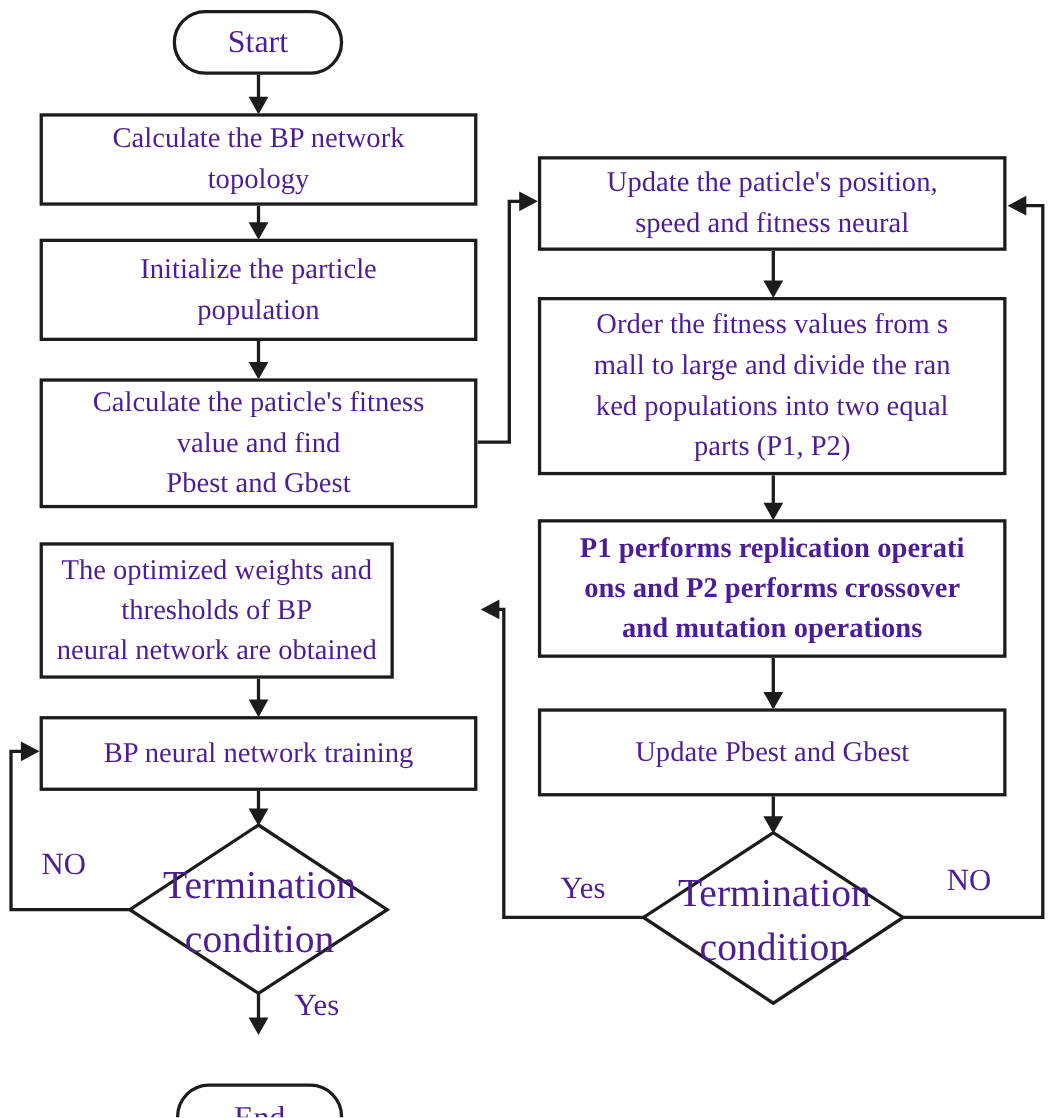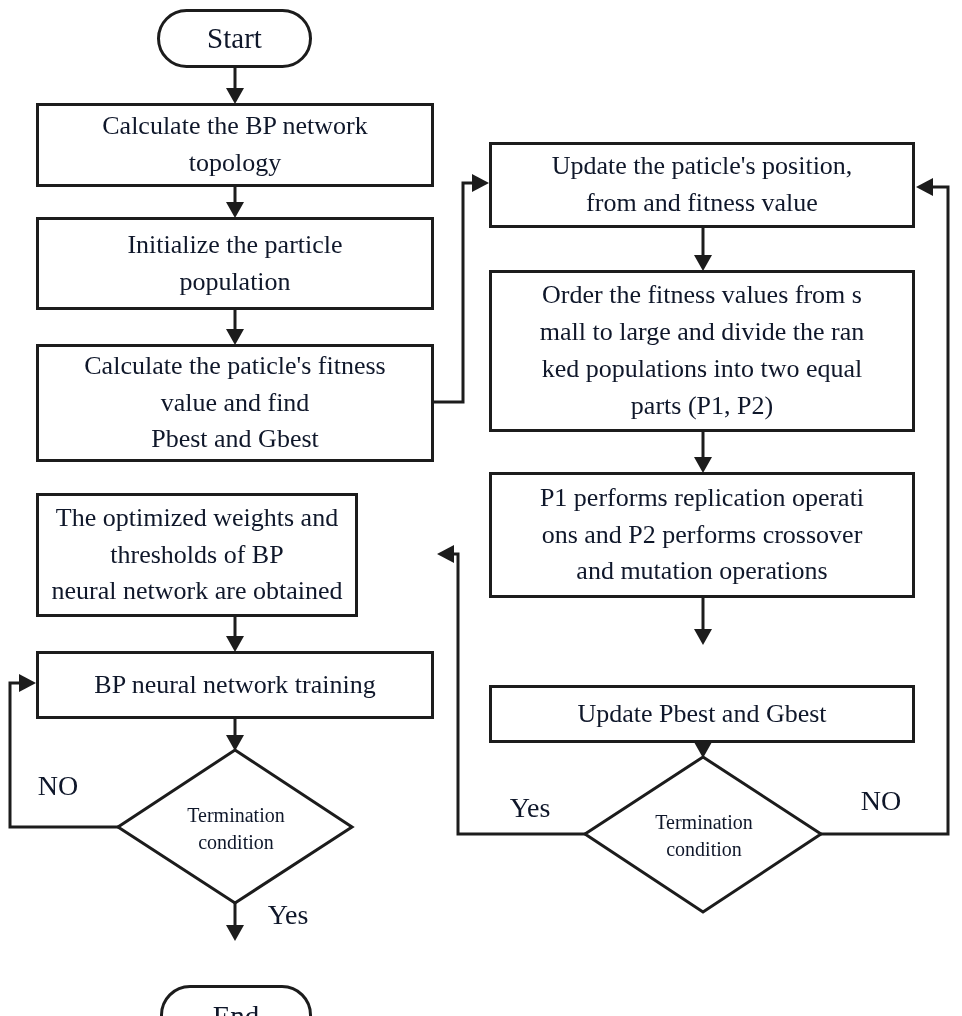--- a/index.html
+++ b/index.html
@@ -2,21 +2,21 @@
 <html><head>
 <meta charset="utf-8">
 <style>
   html, body { margin: 0; padding: 0; background: #ffffff; }
   .canvas {
     position: relative;
     width: 962px;
     height: 1016px;
     background: #ffffff;
     font-family: "Liberation Serif", "DejaVu Serif", serif;
-    color: #0f172a;
+    color: #4c1d95;
     overflow: hidden;
   }
   .wires { position: absolute; left: 0; top: 0; width: 962px; height: 1016px; }
   .node {
     position: absolute;
     box-sizing: border-box;
     border: 3px solid #1c1c1c;
     background: #ffffff;
     display: flex;
     align-items: center;
@@ -28,21 +28,21 @@
     font-size: 26px;
     line-height: 1.42;
   }
   .terminal { border-radius: 30px; }
   .terminal .lbl { font-size: 29px; }
   .dlabel, .elabel {
     position: absolute;
     transform: translate(-50%, -50%);
     white-space: pre-line;
     text-align: center;
-    font-size: 20px;
+    font-size: 36px;
     line-height: 1.35;
   }
   .elabel { font-size: 28px; }
   svg .wire { stroke: #1c1c1c; stroke-width: 3; fill: none; }
   svg .head { fill: #1c1c1c; stroke: none; }
   svg .diamond { fill: #ffffff; stroke: #1c1c1c; stroke-width: 3; }
 </style>
 </head>
 <body>
 
@@ -156,37 +156,37 @@
 
   <div class="dlabel" style="left:236px; top:829px;">Termination
 condition</div>
 
   <div class="node terminal" style="left:160px; top:940px; width:152px; height:63px;margin-top:45px;">
     <span class="lbl">End</span>
   </div>
 
   <div class="node" style="left:489px; top:142px; width:426px; height:86px;">
     <span class="lbl">Update the paticle's position,
-from and fitness value</span>
+speed and fitness neural</span>
   </div>
 
   <div class="node" style="left:489px; top:270px; width:426px; height:162px;">
     <span class="lbl">Order the fitness values from s
 mall to large and divide the ran
 ked populations into two equal
 parts (P1, P2)</span>
   </div>
 
-  <div class="node" style="left:489px; top:472px; width:426px; height:126px;">
+  <div class="node" style="left:489px; top:472px; width:426px; height:126px;font-weight:bold;">
     <span class="lbl">P1 performs replication operati
 ons and P2 performs crossover
 and mutation operations</span>
   </div>
 
-  <div class="node" style="left:489px; top:644px; width:426px; height:58px;margin-top:41px;">
+  <div class="node" style="left:489px; top:644px; width:426px; height:80px;">
     <span class="lbl">Update Pbest and Gbest</span>
   </div>
 
   <div class="dlabel" style="left:704px; top:836px;">Termination
 condition</div>
 
   <div class="elabel" style="left:58px; top:786px;">NO</div>
   <div class="elabel" style="left:288px; top:915px;">Yes</div>
   <div class="elabel" style="left:530px; top:808px;">Yes</div>
   <div class="elabel" style="left:881px; top:801px;">NO</div>

